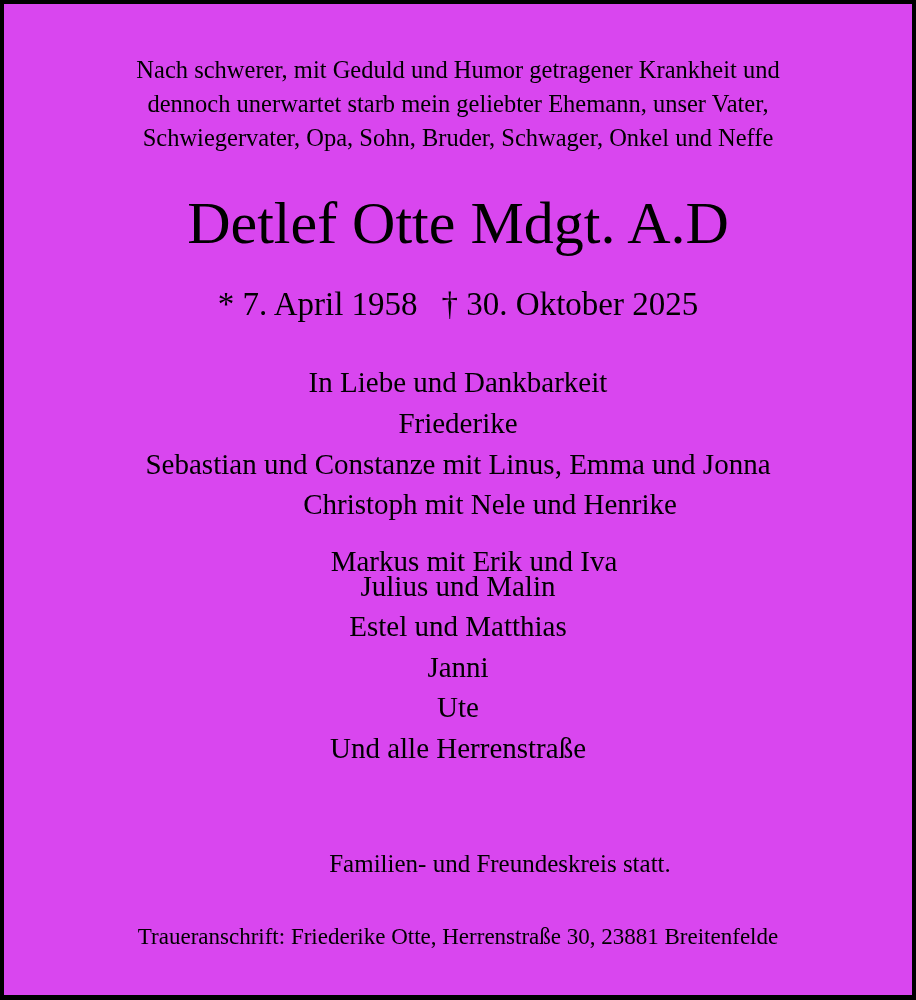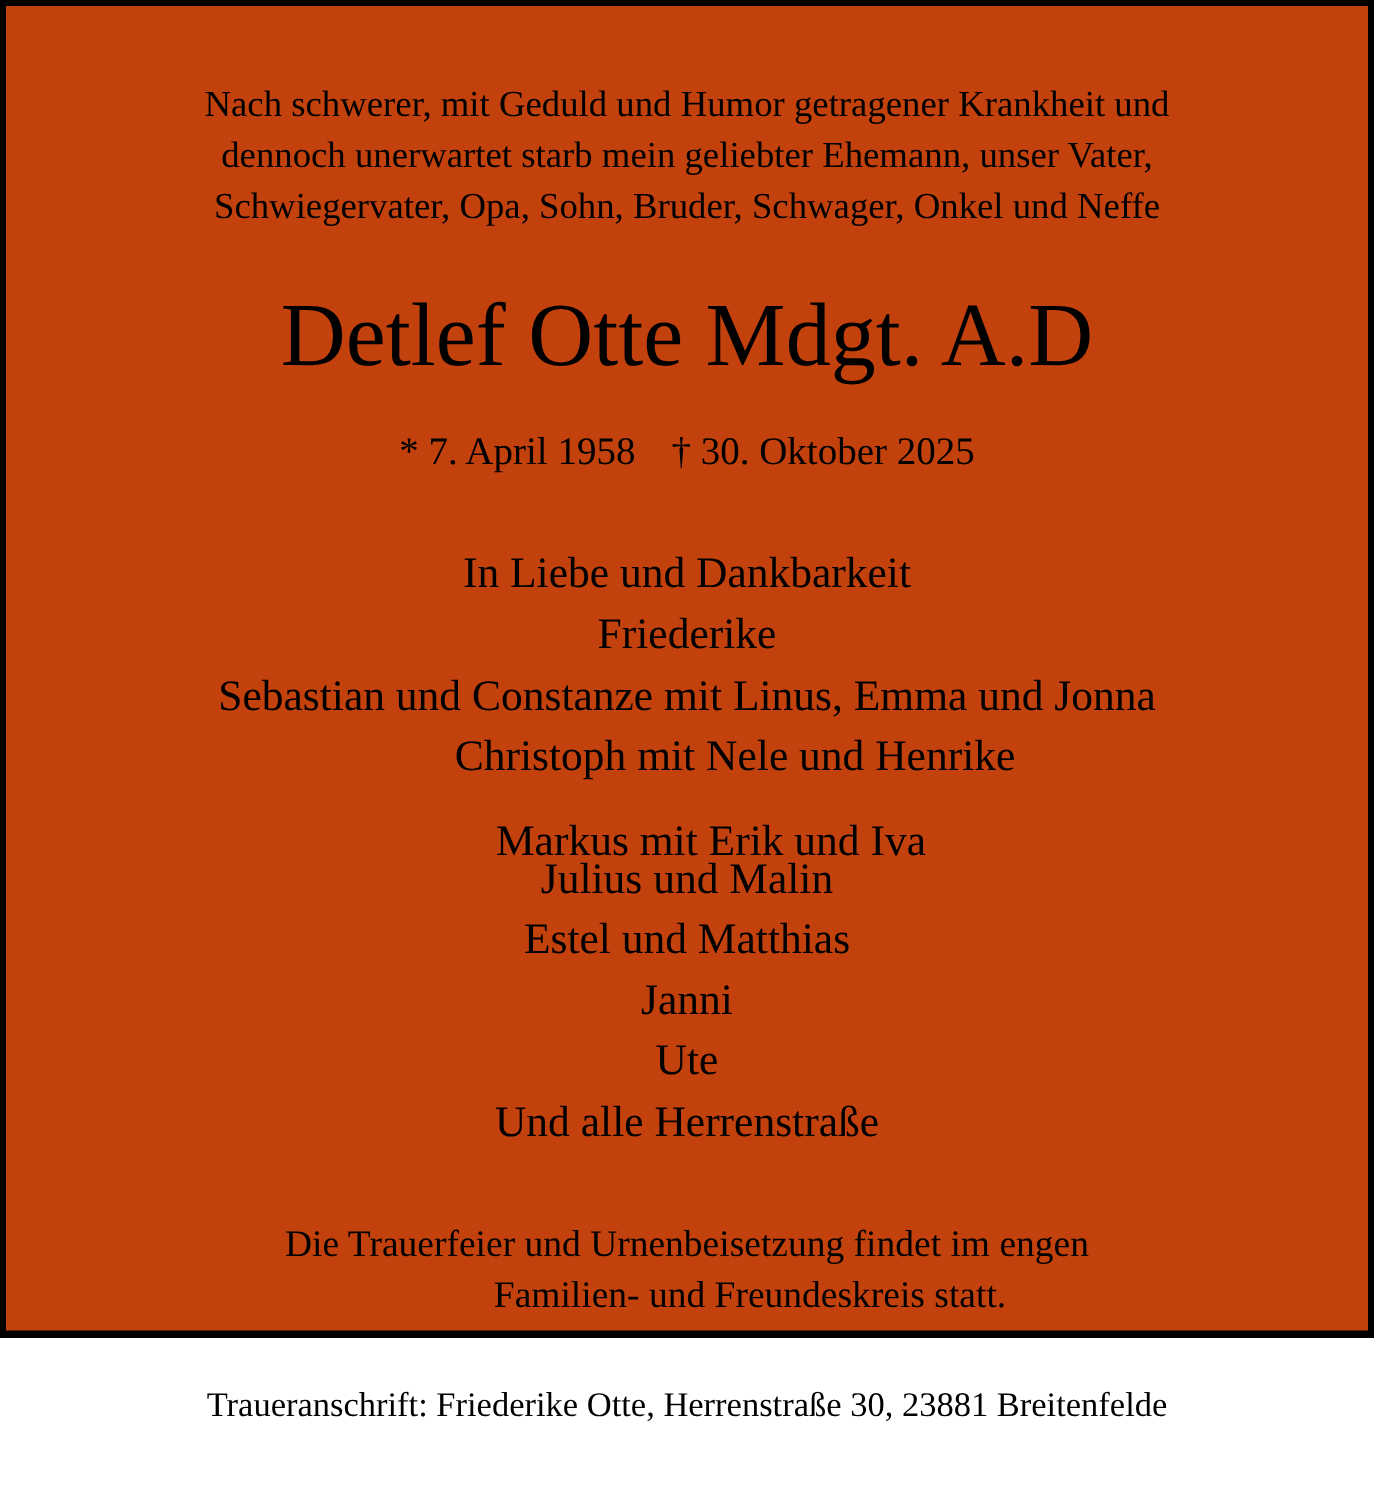--- a/index.html
+++ b/index.html
@@ -1,35 +1,35 @@
 <!DOCTYPE html>
 <html><head>
   <meta charset="utf-8">
   <style>
     html, body { margin: 0; padding: 0; background: #ffffff; }
     body { width: 916px; height: 1000px; position: relative; overflow: hidden; }
     .frame {
       position: absolute; left: 0; top: 0;
-      width: 916px; height: 892px;
+      width: 916px; height: 1000px;
       box-sizing: border-box;
       border-top: 4px solid #000;
       border-left: 4px solid #000;
       border-right: 4px solid #000;
       border-bottom: 5px solid #000;
-      background: #c2410c;
+      background: #d946ef;
     }
     .line {
       position: absolute; left: 0; width: 908px;
       text-align: center; white-space: nowrap;
       font-family: "Liberation Serif", "DejaVu Serif", serif;
       color: #000;
     }
     .intro { font-size: 24.5px; }
     .name { font-size: 60px; }
-    .dates { font-size: 26px; }
+    .dates { font-size: 33px; }
     .family { font-size: 29px; }
     .ceremony { font-size: 25px; }
     .address { font-size: 23px; }
   </style>
 </head>
 <body>
 
 <div class="frame">
 
   <div class="line intro" style="top:52px;">Nach schwerer, mit Geduld und Humor getragener Krankheit und</div>
@@ -46,18 +46,17 @@
   <div class="line family" style="top:403px;">Friederike</div>
   <div class="line family" style="top:444px;">Sebastian und Constanze mit Linus, Emma und Jonna</div>
   <div class="line family" style="top:484px;padding-left:32px;">Christoph mit Nele und Henrike</div>
   <div class="line family" style="top:541px;padding-left:16px;">Markus mit Erik und Iva</div>
   <div class="line family" style="top:566px;">Julius und Malin</div>
   <div class="line family" style="top:647px;">Janni</div>
   <div class="line family" style="top:606px;">Estel und Matthias</div>
   <div class="line family" style="top:687px;">Ute</div>
   <div class="line family" style="top:728px;">Und alle Herrenstraße</div>
 
-  <div class="line ceremony" style="top:812px;">Die Trauerfeier und Urnenbeisetzung findet im engen</div>
   <div class="line ceremony" style="top:846px;margin-left:42px;">Familien- und Freundeskreis statt.</div>
 
   <div class="line address" style="top:920px;">Traueranschrift: Friederike Otte, Herrenstraße 30, 23881 Breitenfelde</div>
 
 </div>
 
 </body></html>

